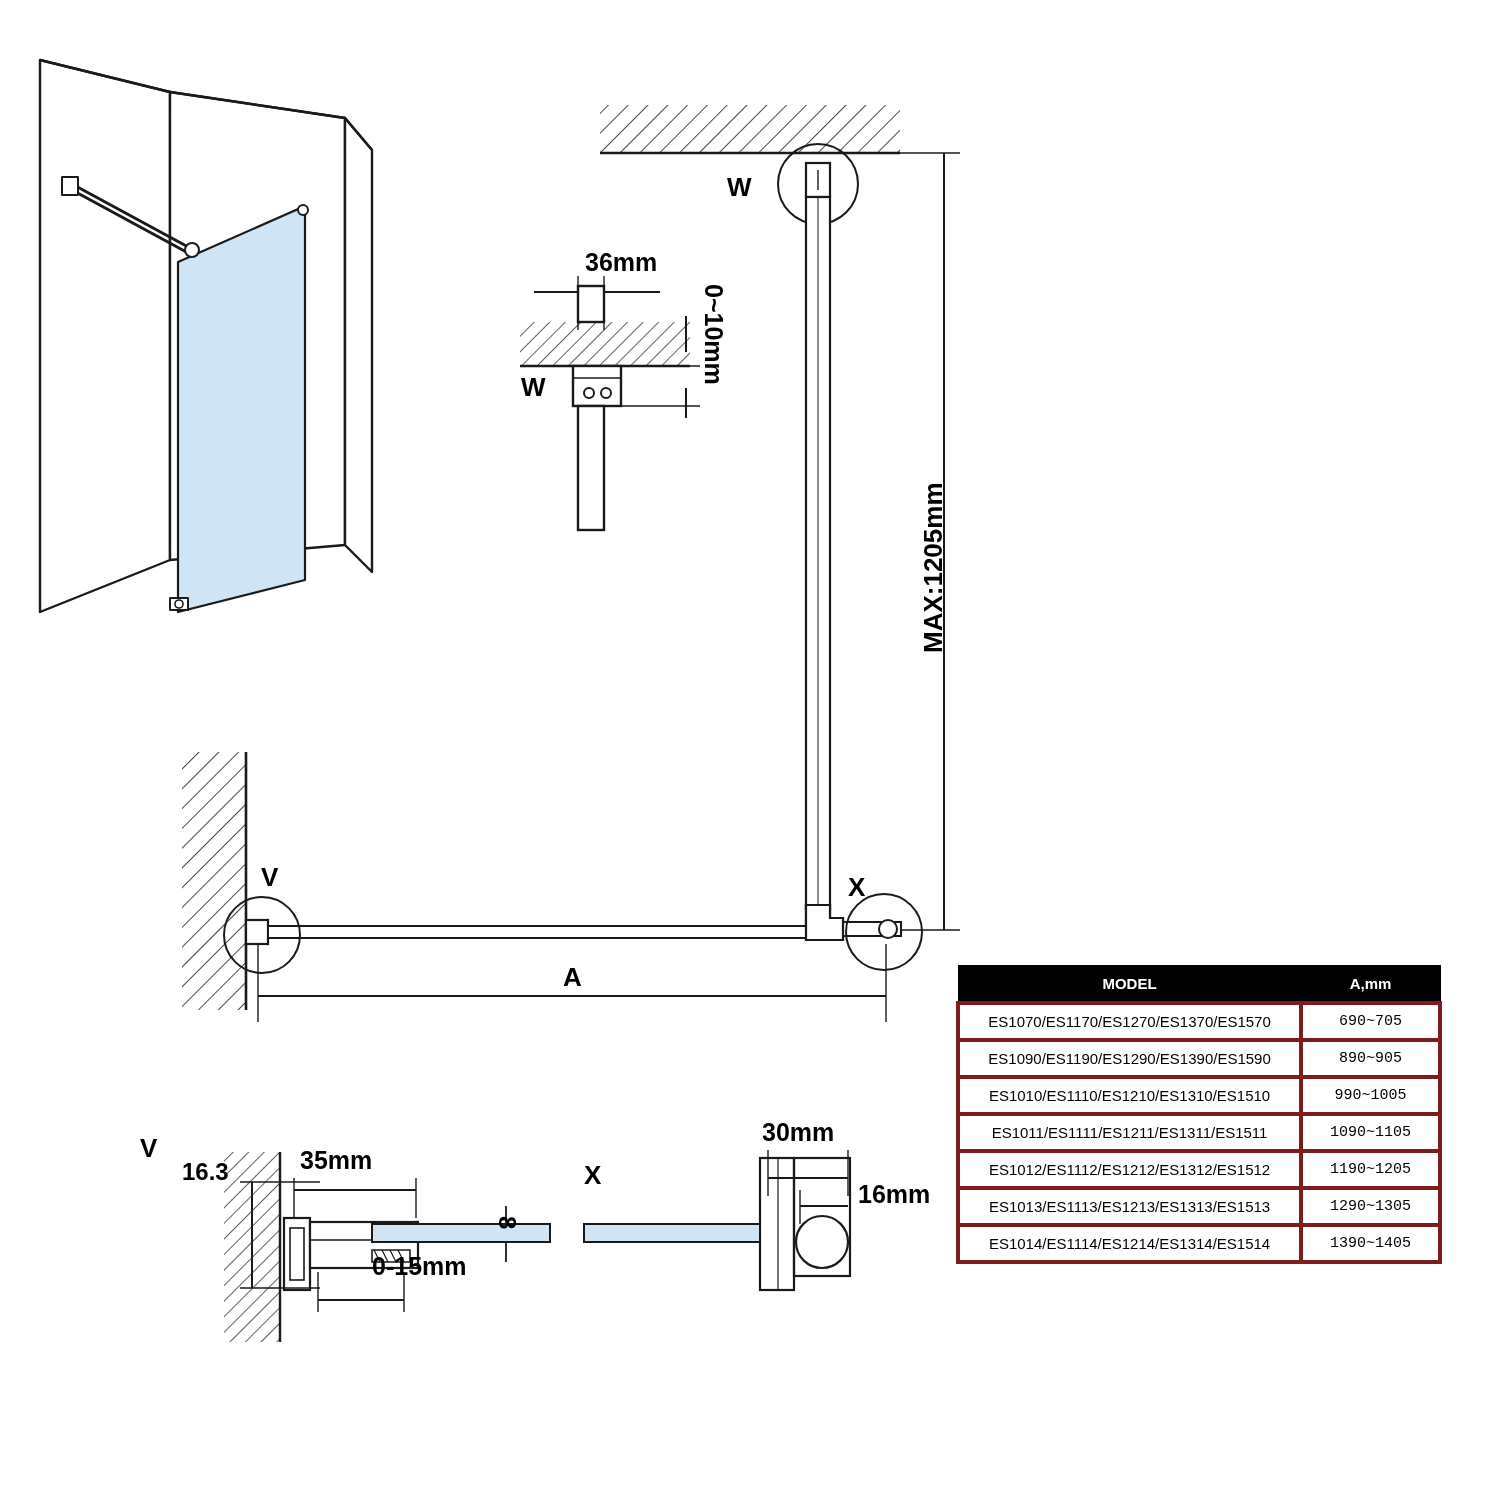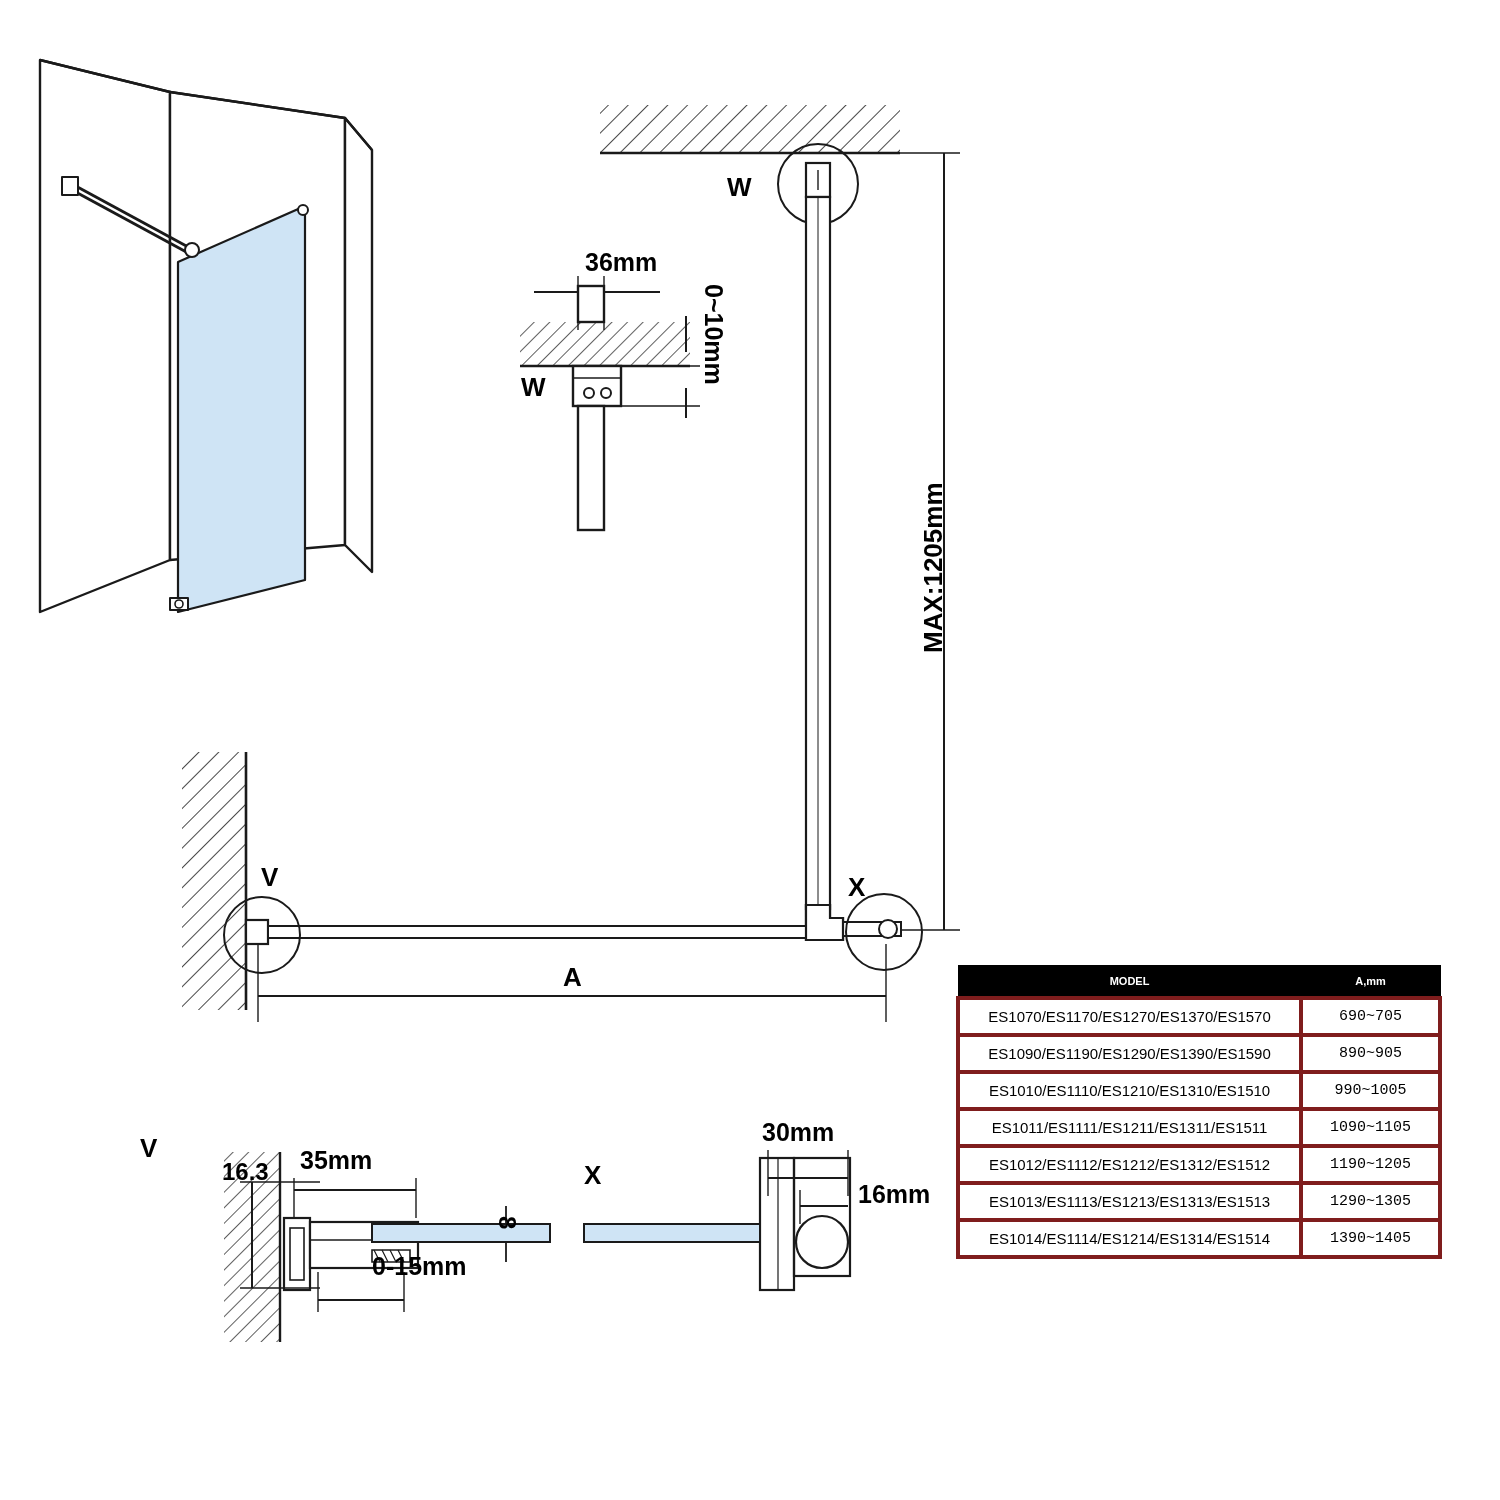--- a/index.html
+++ b/index.html
@@ -21,21 +21,21 @@
     position:absolute;
     left:956px;top:965px;
     width:486px;
     border-collapse:collapse;
     font-size:15px;
   }
   .spec-table th{
     background:#000;color:#fff;
     font-weight:bold;
     padding:9px 4px;
-    font-size:11px;
+    font-size:15px;
     border:1px solid #000;
   }
   .spec-table td{
     border:4px solid #7f1d1d;
     padding:8px 4px;
     text-align:center;
     font-size:15px;
     background:#fff;
   }
   .spec-table td.model{width:345px;}
@@ -211,21 +211,21 @@
   <div class="lbl" style="left:521px;top:372px;font-size:26px;">W</div>
   <div class="lbl" style="left:549px;top:248px;font-size:25px;margin-left:36px;">36mm</div>
   <div class="lbl vert" style="left:728px;top:284px;font-size:25px;transform:rotate(90deg);">0~10mm</div>
   <div class="lbl vert" style="left:918px;top:653px;font-size:26px;transform:rotate(-90deg);">MAX:1205mm</div>
 
   <div class="lbl" style="left:261px;top:862px;font-size:26px;">V</div>
   <div class="lbl" style="left:848px;top:872px;font-size:26px;">X</div>
   <div class="lbl" style="left:563px;top:962px;font-size:26px;">A</div>
 
   <div class="lbl" style="left:140px;top:1133px;font-size:26px;">V</div>
-  <div class="lbl" style="left:182px;top:1158px;font-size:24px;margin-left:40px;">16.3</div>
+  <div class="lbl" style="left:182px;top:1158px;font-size:24px;">16.3</div>
   <div class="lbl" style="left:300px;top:1146px;font-size:25px;">35mm</div>
   <div class="lbl vert" style="left:521px;top:1216px;font-size:24px;transform:rotate(90deg);">8</div>
   <div class="lbl" style="left:372px;top:1252px;font-size:25px;">0-15mm</div>
 
   <div class="lbl" style="left:584px;top:1160px;font-size:26px;">X</div>
   <div class="lbl" style="left:762px;top:1118px;font-size:25px;">30mm</div>
   <div class="lbl" style="left:858px;top:1180px;font-size:25px;">16mm</div>
 
   <table class="spec-table">
     <thead>

